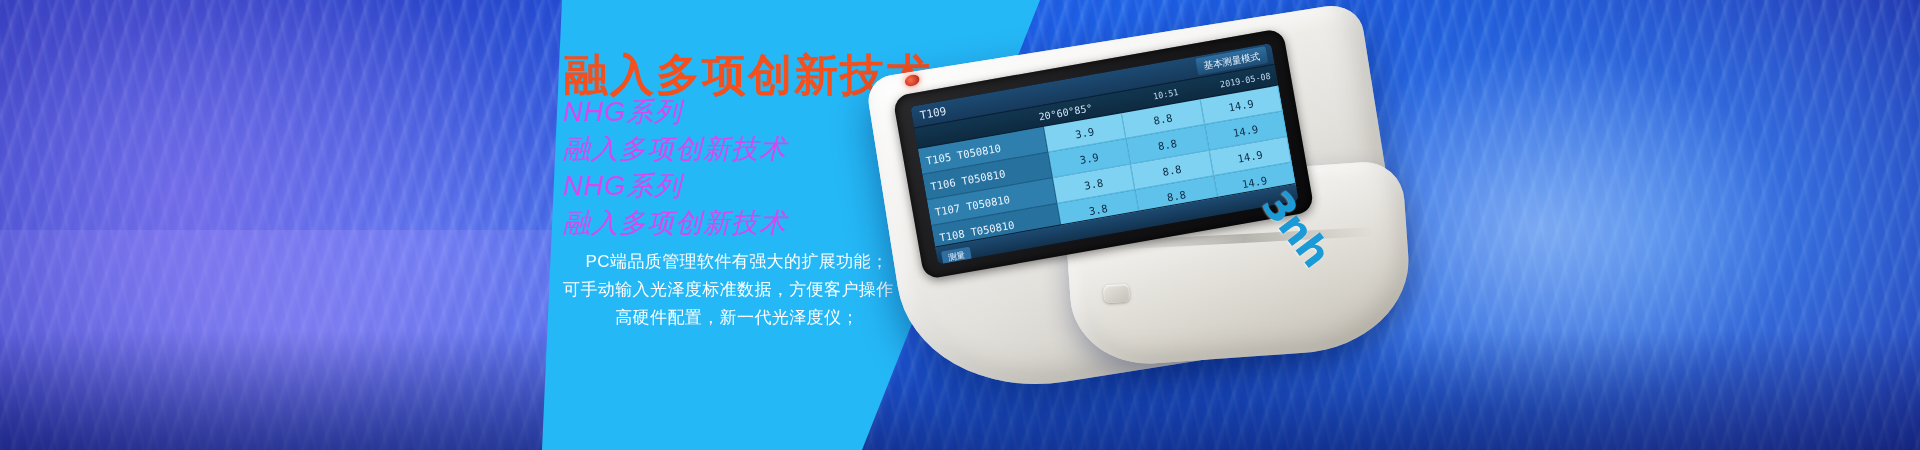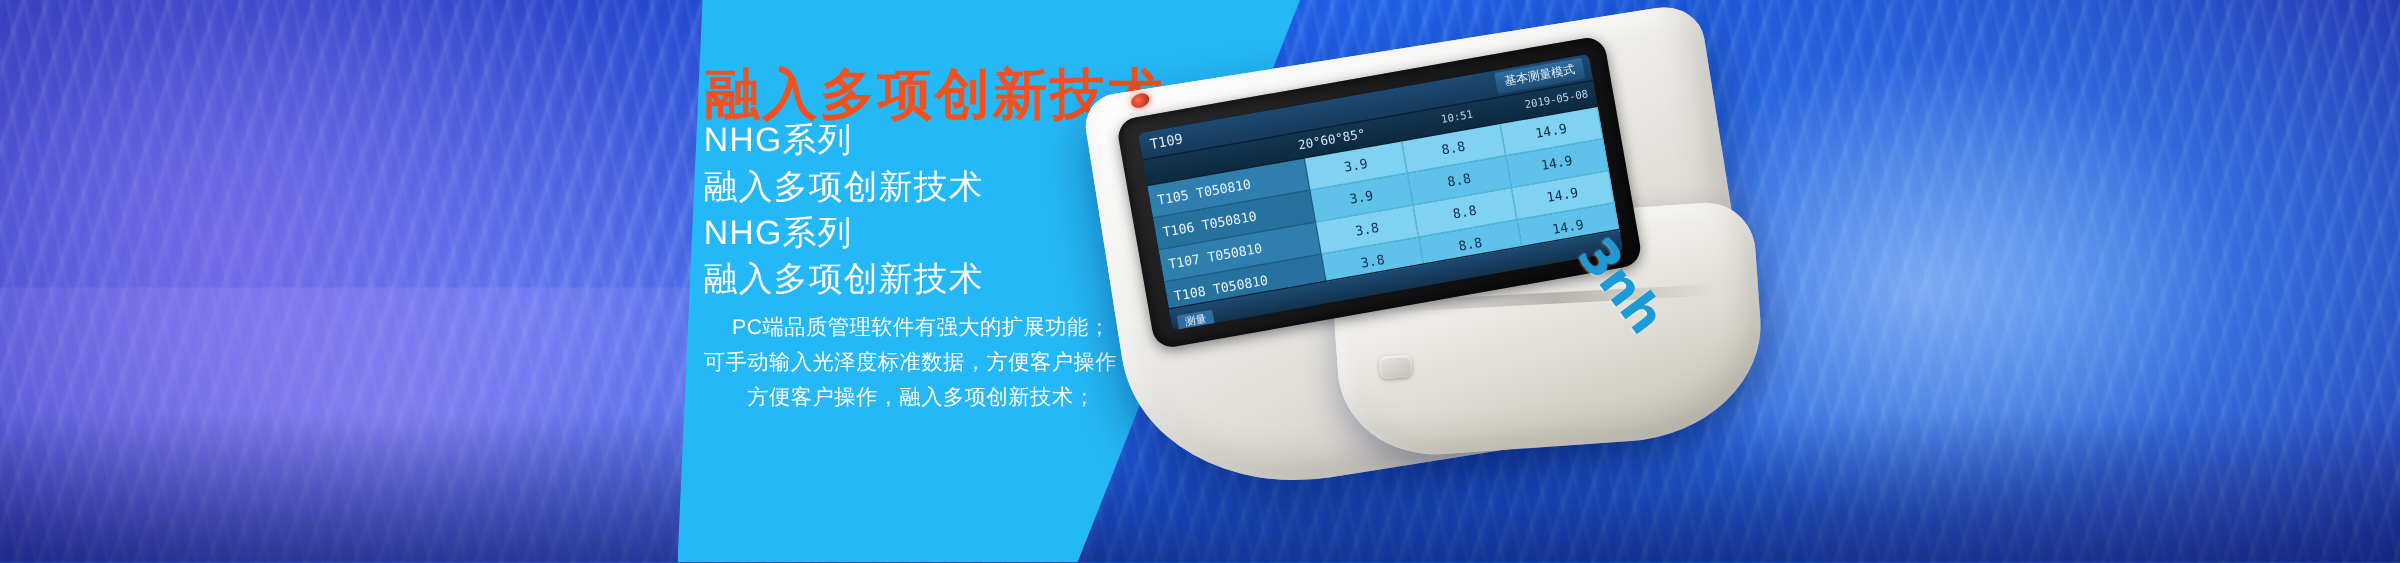--- a/index.html
+++ b/index.html
@@ -72,22 +72,22 @@
 
   .headline {
     position:absolute; left:3px; top:46px;
     font-size:44px; font-weight:bold; letter-spacing:2px;
     color:#f4501e; white-space:nowrap;
     font-family:"DejaVu Sans","Liberation Sans",sans-serif;
   }
 
   .sub-list { position:absolute; left:2px; top:94px; }
   .sub-line {
-    font-size:27px; color:#ffffff; line-height:37px;
-    white-space:nowrap; font-weight:normal; letter-spacing:1px;
+    font-size:27px; color:#d946ef; line-height:37px;
+    white-space:nowrap; font-weight:normal; letter-spacing:1px;font-style:italic;
   }
 
   .feat-list { position:absolute; left:2px; top:248px;text-align:center; }
   .feat-line {
     font-size:17px; color:#ffffff; line-height:28px;
     white-space:nowrap; letter-spacing:.4px;
   }
 
   
   .device {
@@ -215,21 +215,21 @@
     <div class="sub-list">
       <div class="sub-line">NHG系列</div>
       <div class="sub-line">融入多项创新技术</div>
       <div class="sub-line">NHG系列</div>
       <div class="sub-line">融入多项创新技术</div>
     </div>
 
     <div class="feat-list">
       <div class="feat-line">PC端品质管理软件有强大的扩展功能；</div>
       <div class="feat-line">可手动输入光泽度标准数据，方便客户操作；</div>
-      <div class="feat-line">方便客户操作，融入多项创新技术；</div>
+      <div class="feat-line">高硬件配置，新一代光泽度仪；</div>
     </div>
   </div>
 
   <div class="device">
     <div class="dev-body"></div>
     <div class="dev-grip"></div>
     <div class="dev-seam"></div>
     <div class="dev-btn"></div>
     <div class="dev-led"></div>
 

